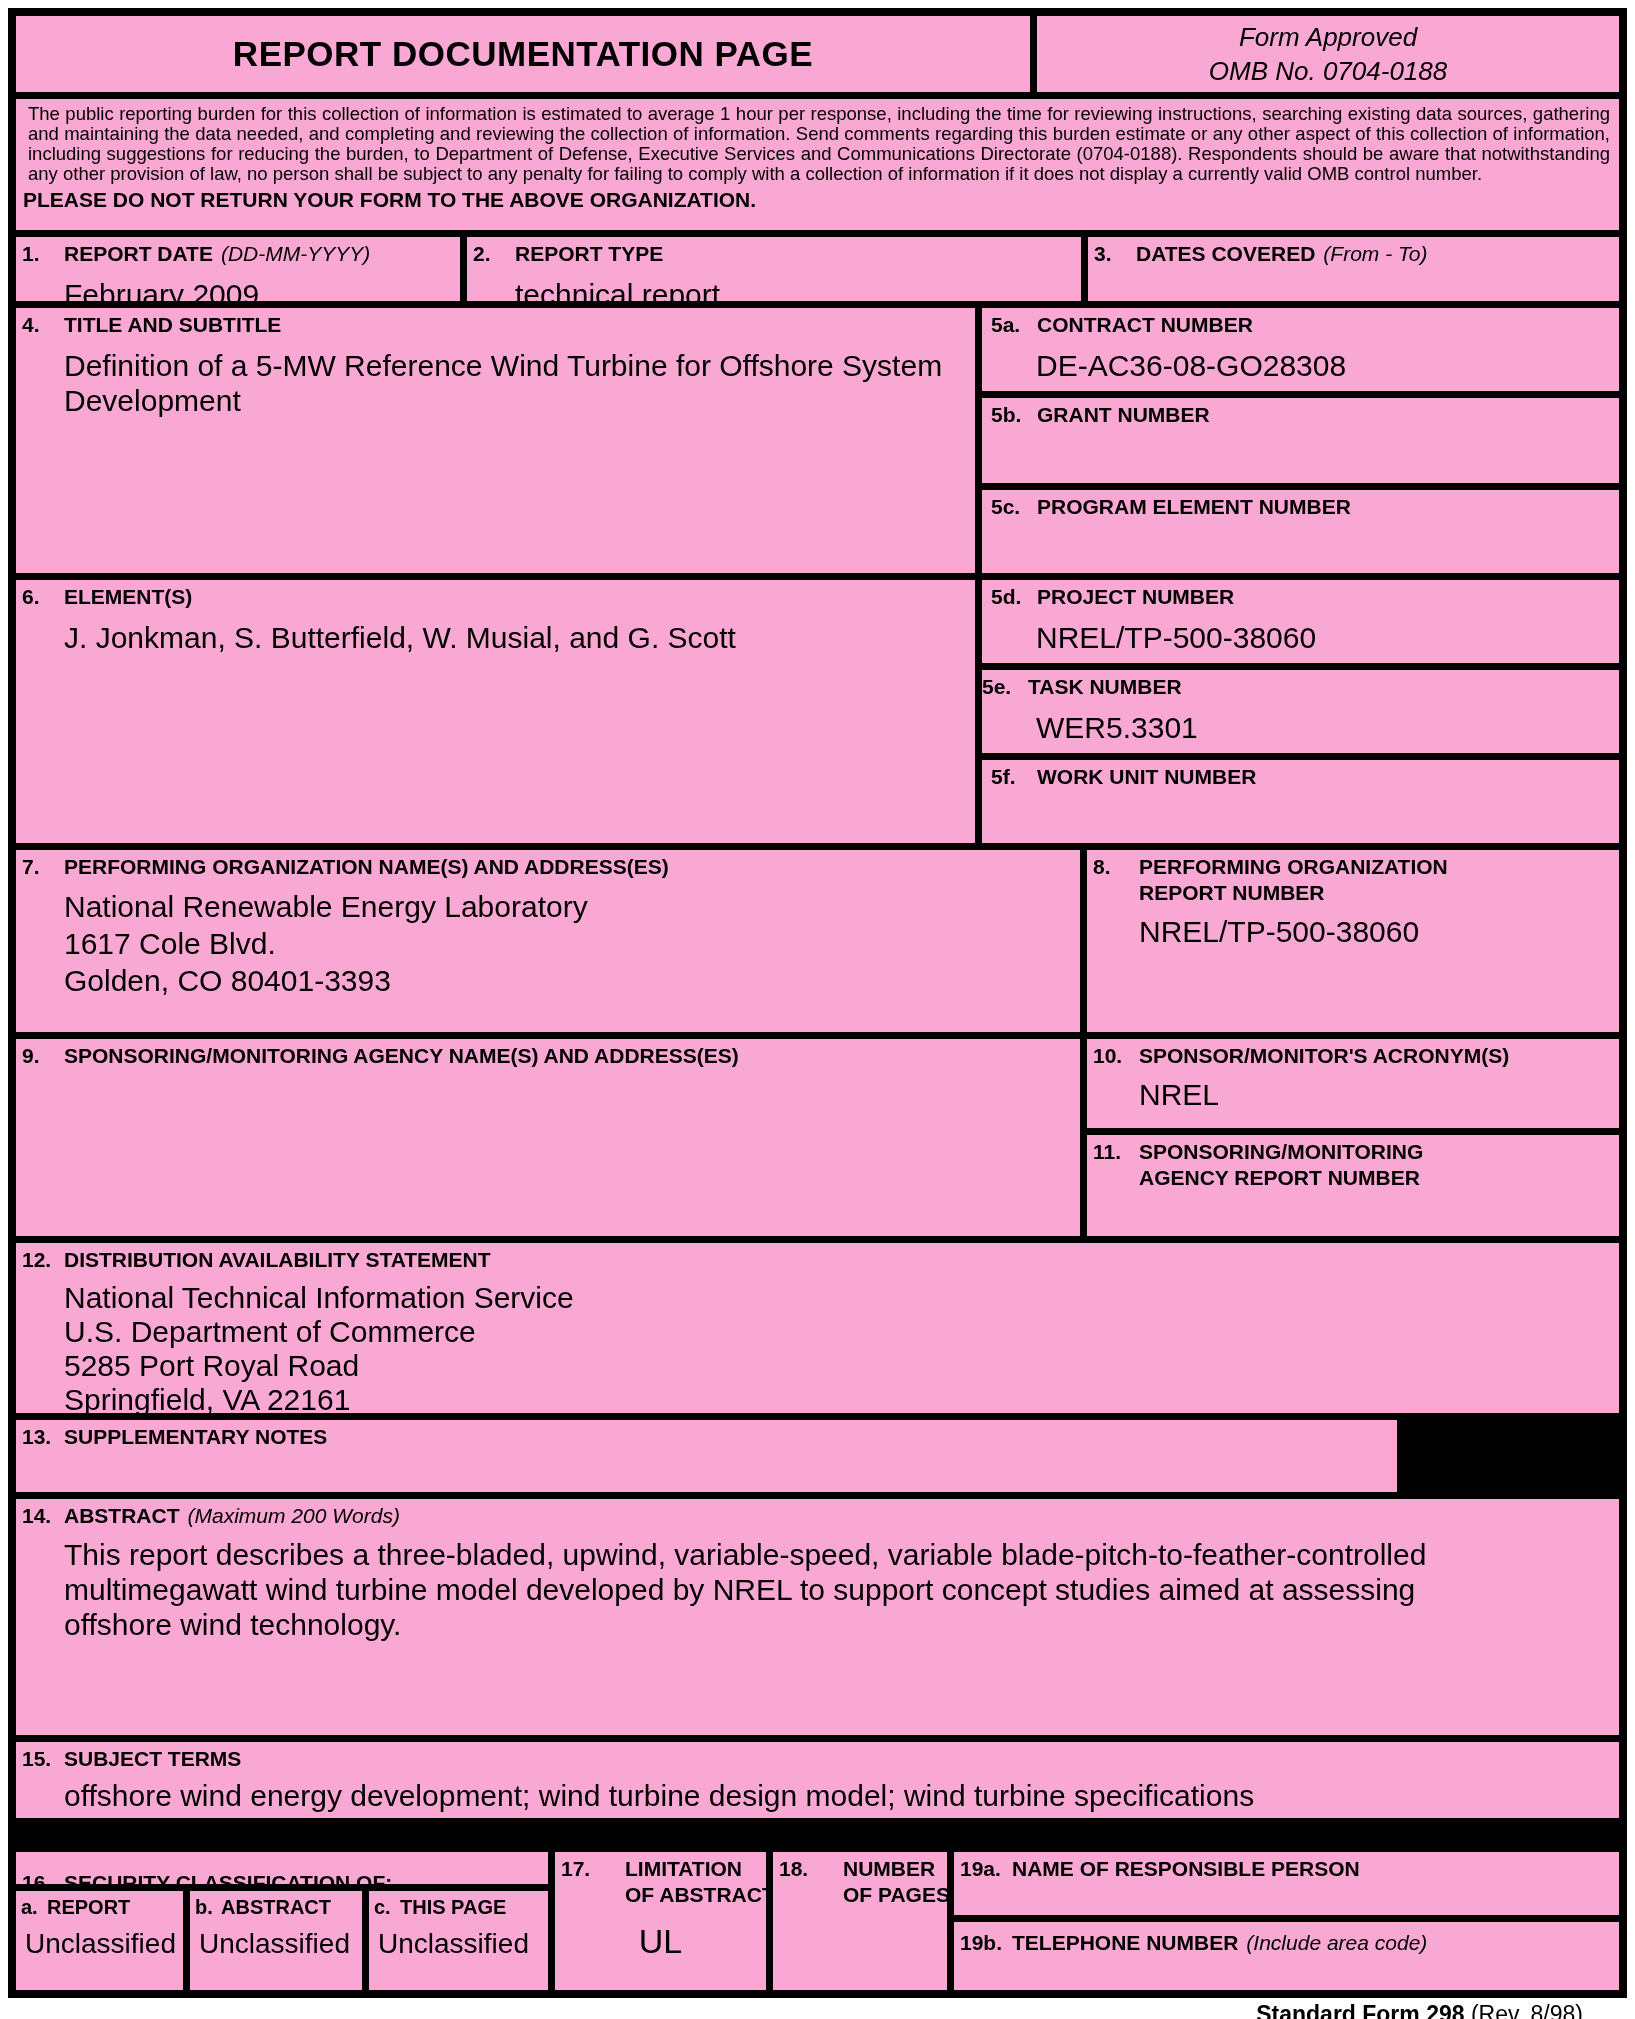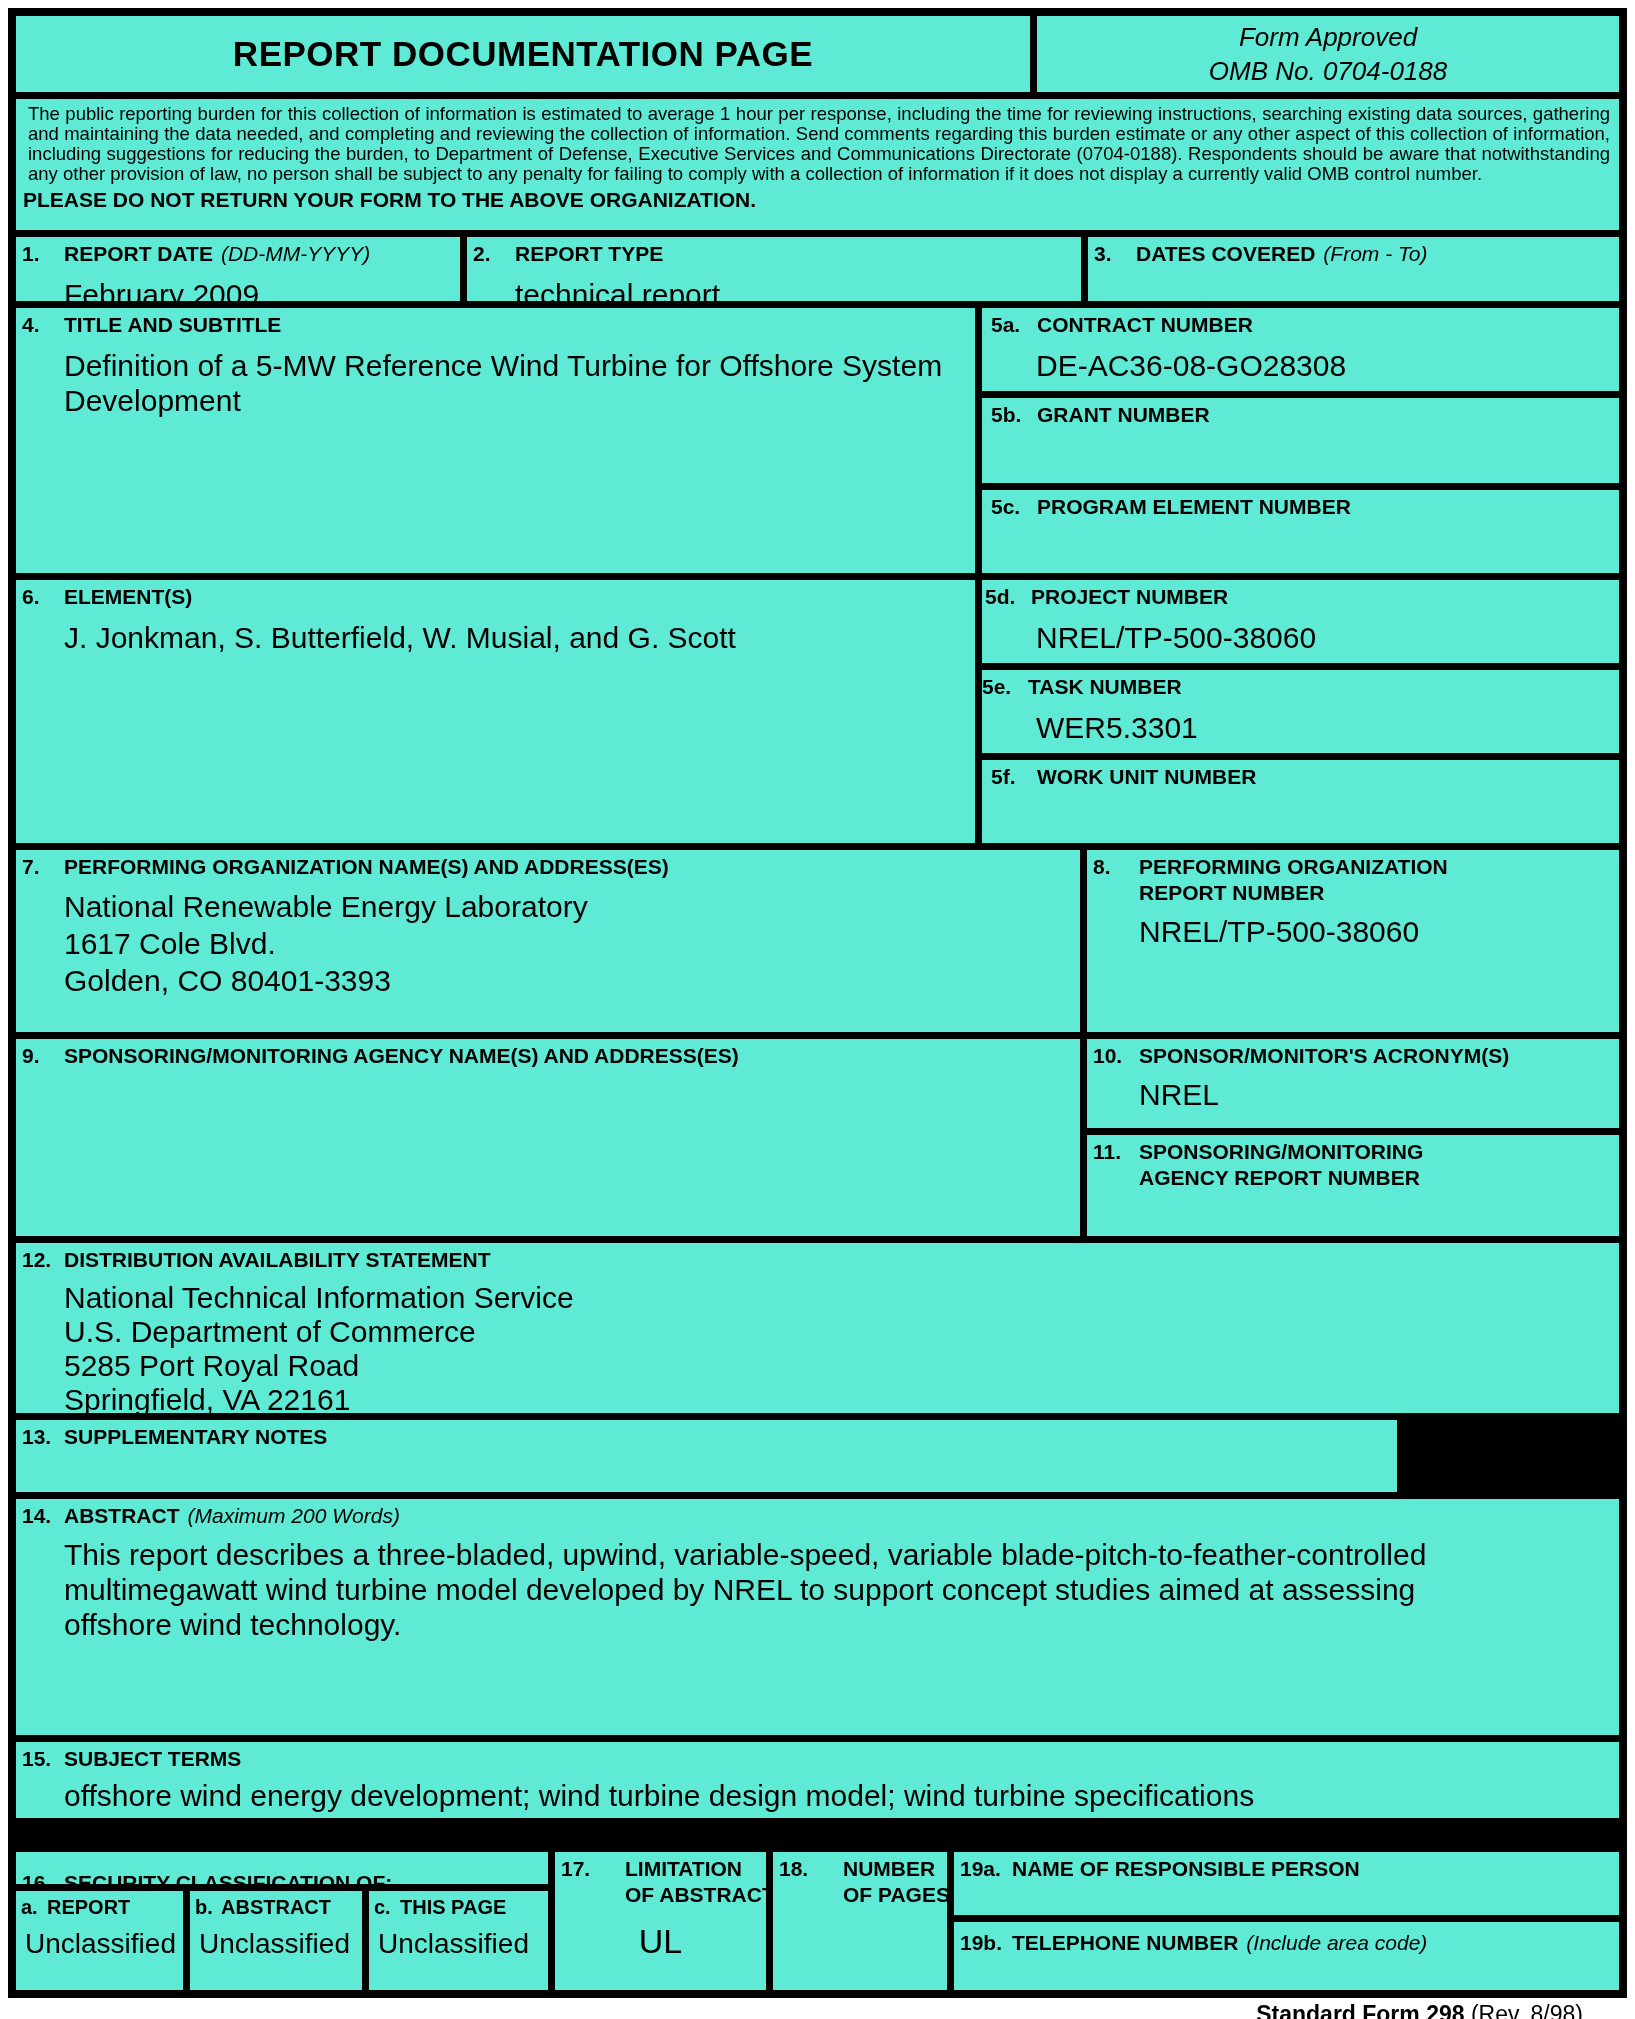--- a/index.html
+++ b/index.html
@@ -2,21 +2,21 @@
 <html><head>
 <meta charset="utf-8">
 <style>
   html,body{margin:0;padding:0;}
   body{
     width:1635px;height:2019px;position:relative;background:#ffffff;
     font-family:"Liberation Sans", sans-serif;color:#000;overflow:hidden;
     -webkit-font-smoothing:antialiased;
   }
   .form{position:absolute;left:8px;top:8px;width:1619px;height:1990px;background:#000;}
-  .cell{position:absolute;background:#5eead4;overflow:hidden;}
+  .cell{position:absolute;background:#f9a8d4;overflow:hidden;}
   
   .lbl{display:flex;align-items:baseline;font-weight:bold;font-size:21px;line-height:26px;padding:4px 6px 0 6px;white-space:nowrap;}
   .num{flex:0 0 42px;}
   .num5{flex:0 0 46px;}
   .num17{flex:0 0 64px;}
   .num19{flex:0 0 52px;}
   .numab{flex:0 0 26px;}
   .it{font-style:italic;font-weight:normal;padding-left:8px;}
   .lbl2{font-weight:bold;font-size:21px;line-height:26px;padding-left:52px;white-space:nowrap;}
   .lbl2-17{padding-left:70px;}
@@ -104,21 +104,21 @@
   </div>
 
   <div class="cell" style="left:8px;top:572px;width:959px;height:263px;">
     <div class="lbl">
         <span class="num">6.</span>
         <span>ELEMENT(S)</span>
       </div>
     <div class="val">J. Jonkman, S. Butterfield, W. Musial, and G. Scott</div>
   </div>
   <div class="cell" style="left:974px;top:572px;width:637px;height:83px;">
-    <div class="lbl" style="padding-left:3px;">
+    <div class="lbl" style="padding-left:9px;">
         <span class="num5">5d.</span>
         <span>PROJECT NUMBER</span>
       </div>
     <div class="val val5">NREL/TP-500-38060</div>
   </div>
   <div class="cell" style="left:974px;top:662px;width:637px;height:83px;">
     <div class="lbl" style="padding-left:0;">
         <span class="num5">5e.</span>
         <span>TASK NUMBER</span>
       </div>

